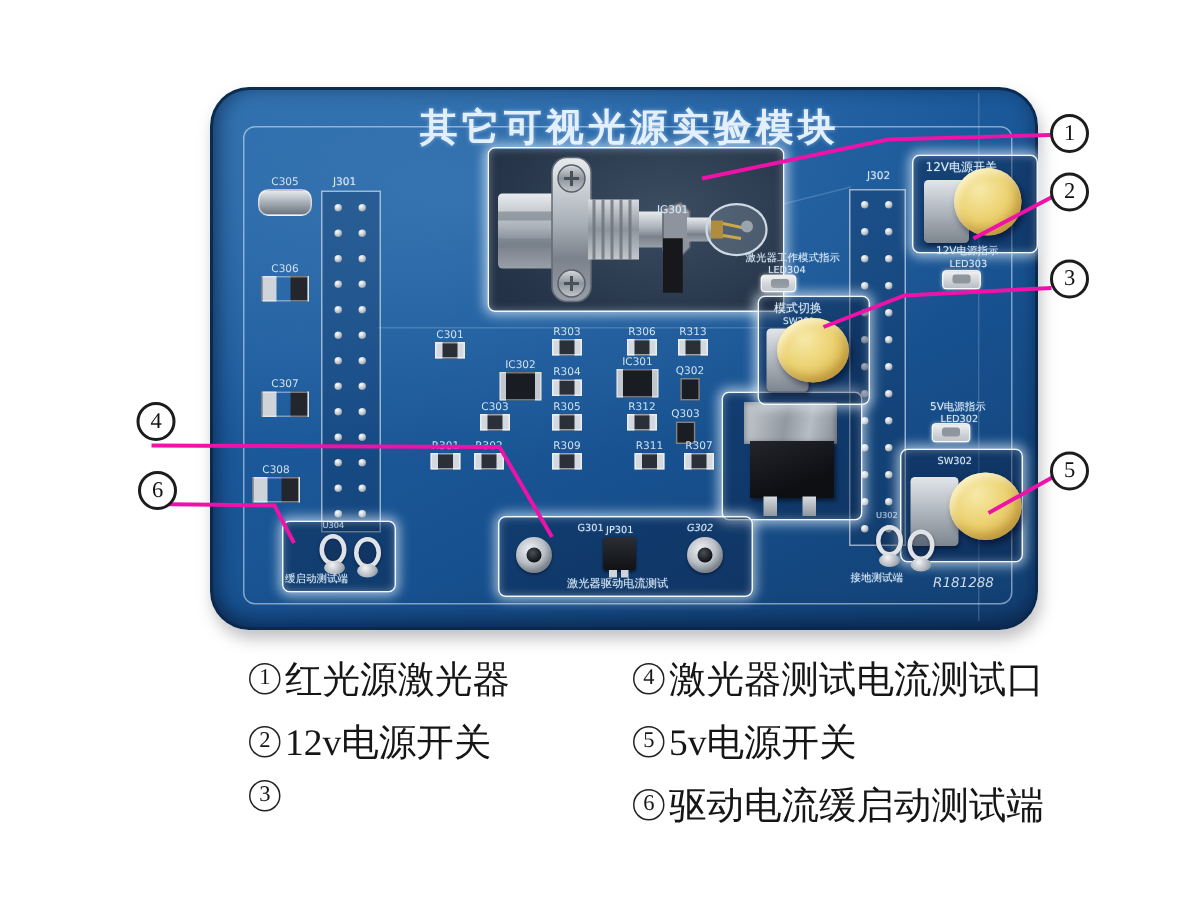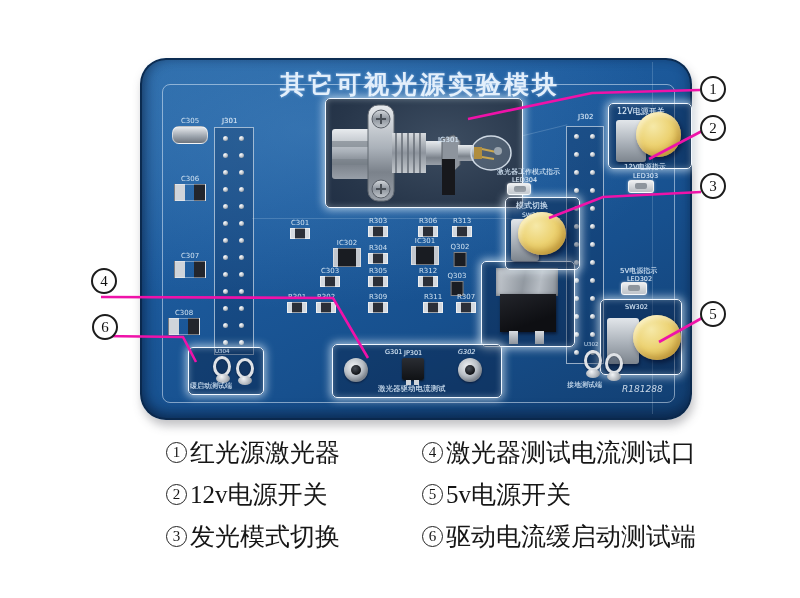--- a/index.html
+++ b/index.html
@@ -393,21 +393,20 @@
     <div class="legend-row">
         <span class="legend-num">1</span>
         <span>红光源激光器</span>
       </div>
     <div class="legend-row">
         <span class="legend-num">2</span>
         <span>12v电源开关</span>
       </div>
     <div class="legend-row">
         <span class="legend-num">3</span>
-        <span>发光模式切换</span>
       </div>
   </div>
   <div class="legend-col" style="left:422px;top:436px;">
     <div class="legend-row">
         <span class="legend-num">4</span>
         <span>激光器测试电流测试口</span>
       </div>
     <div class="legend-row">
         <span class="legend-num">5</span>
         <span>5v电源开关</span>

